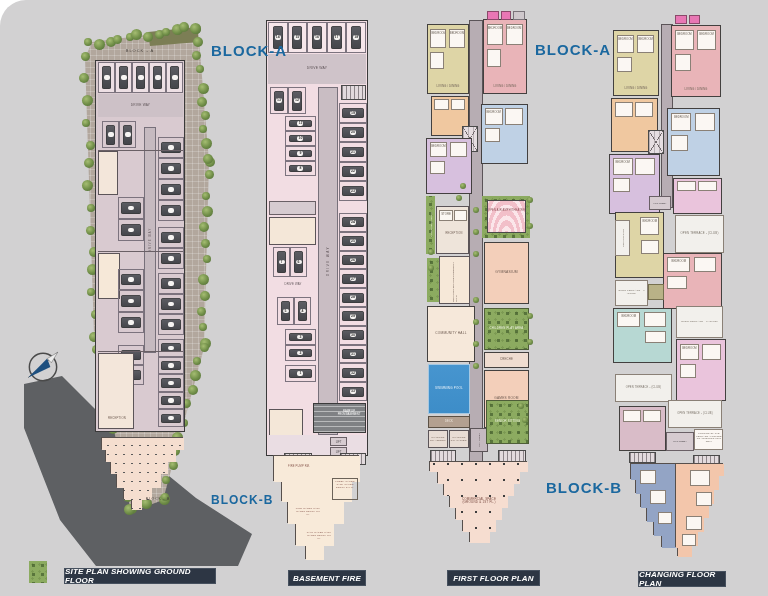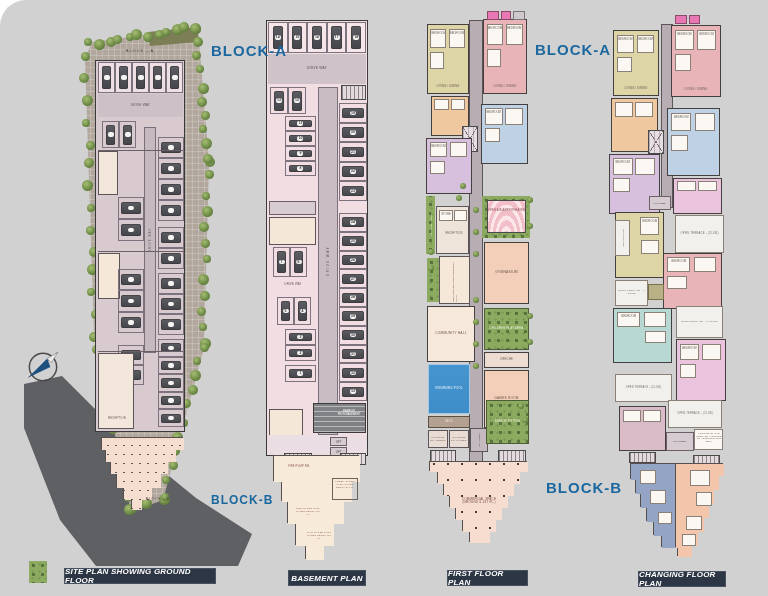--- a/index.html
+++ b/index.html
@@ -820,23 +820,23 @@
 
   <div class="bigblk" style="left:211px;top:42px;">BLOCK-A</div>
   <div class="bigblk small" style="left:211px;top:493px;">BLOCK-B</div>
   <div class="bigblk" style="left:535px;top:41px;">BLOCK-A</div>
   <div class="bigblk" style="left:546px;top:479px;">BLOCK-B</div>
 
   <div class="panel-caption" style="left:64px;top:568px;width:152px;">
       <span>SITE PLAN SHOWING GROUND FLOOR</span>
     </div>
   <div class="panel-caption" style="left:288px;top:570px;width:78px;">
-      <span>BASEMENT PLAN</span>
-    </div>
-  <div class="panel-caption" style="left:447px;top:570px;width:81px;">
+      <span>BASEMENT FIRE</span>
+    </div>
+  <div class="panel-caption" style="left:447px;top:570px;width:93px;">
       <span>FIRST FLOOR PLAN</span>
     </div>
   <div class="panel-caption" style="left:638px;top:571px;width:88px;">
       <span>CHANGING FLOOR PLAN</span>
     </div>
 
 <div class="tree" style="left: 473px; top: 207px; width: 6px; height: 6px;"></div>
     <div class="tree" style="left: 473px; top: 229px; width: 6px; height: 6px;"></div>
     <div class="tree" style="left: 473px; top: 251px; width: 6px; height: 6px;"></div>
     <div class="tree" style="left: 473px; top: 297px; width: 6px; height: 6px;"></div>

